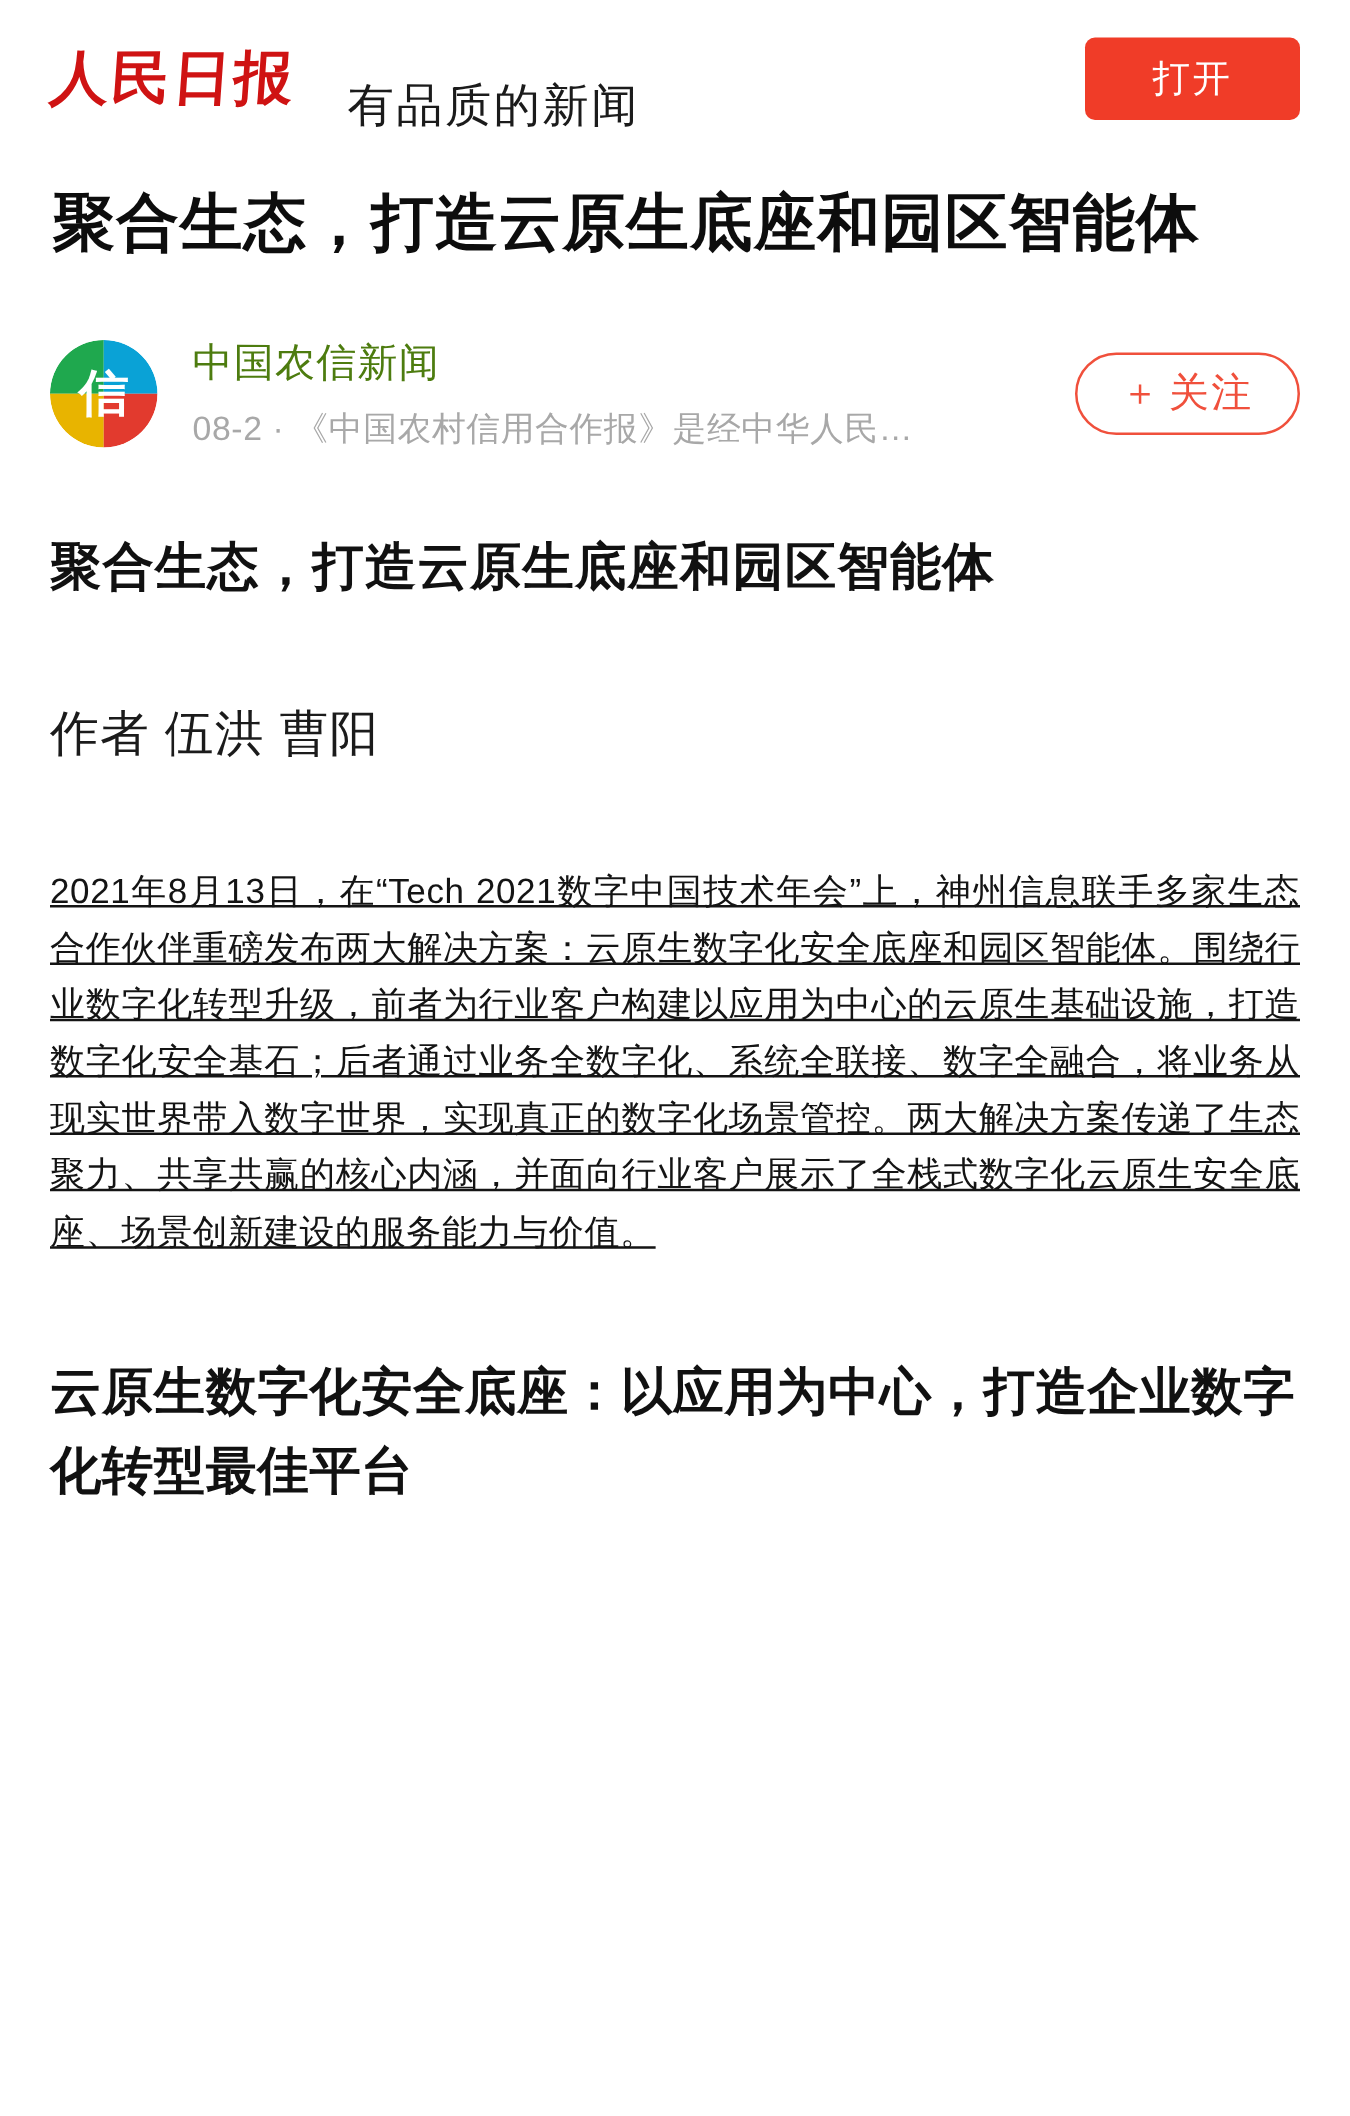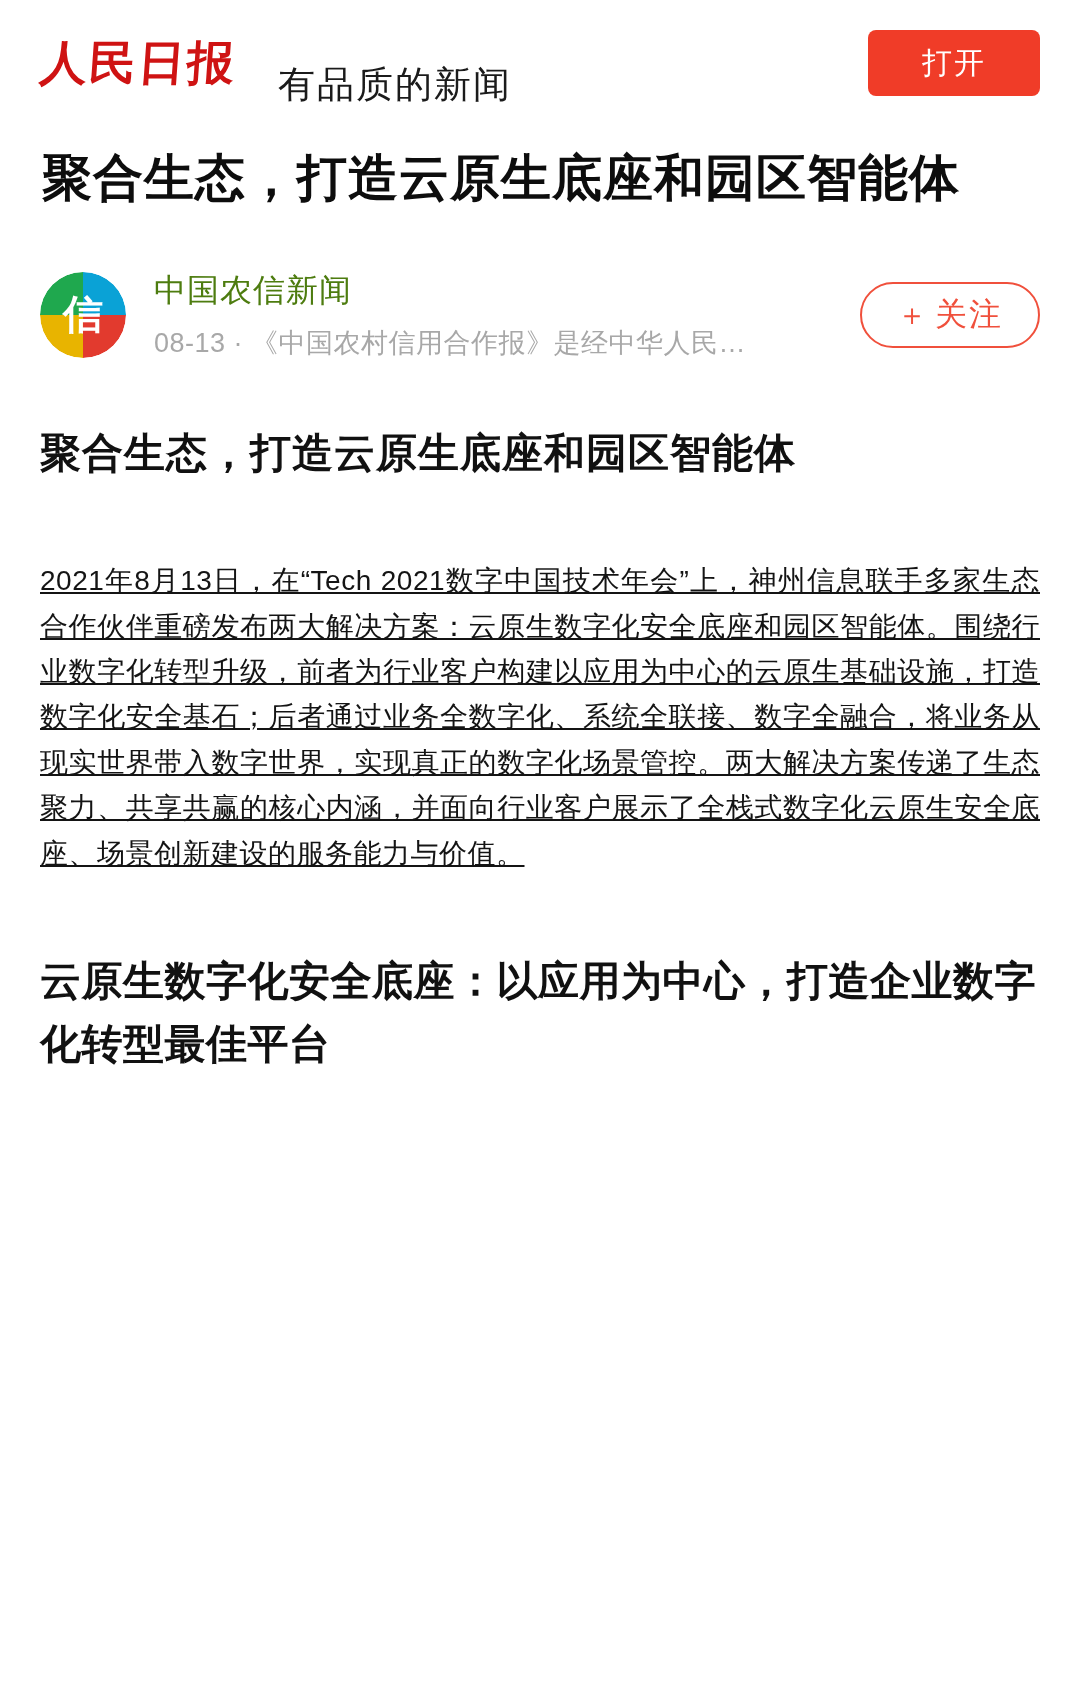--- a/index.html
+++ b/index.html
@@ -204,27 +204,28 @@
   <div class="source-row">
     <div class="avatar">
       <span class="q1"></span>
       <span class="q2"></span>
       <span class="q3"></span>
       <span class="q4"></span>
       <span class="mark">信</span>
     </div>
     <div class="source-text">
       <div class="source-name">中国农信新闻</div>
-      <div class="source-meta">08-13 · 《中国农村信用合作报》是经中华人民…</div>
+      <div class="source-meta">08-2 · 《中国农村信用合作报》是经中华人民…</div>
     </div>
     <div class="follow-btn">
       <span class="plus">＋</span>
       <span>关注</span>
     </div>
   </div>
 
   <div class="article">
     <div class="article-subtitle">聚合生态，打造云原生底座和园区智能体</div>
+    <div class="article-author">作者 伍洪 曹阳</div>
     <p class="article-para">2021年8月13日，在“Tech 2021数字中国技术年会”上，神州信息联手多家生态合作伙伴重磅发布两大解决方案：云原生数字化安全底座和园区智能体。围绕行业数字化转型升级，前者为行业客户构建以应用为中心的云原生基础设施，打造数字化安全基石；后者通过业务全数字化、系统全联接、数字全融合，将业务从现实世界带入数字世界，实现真正的数字化场景管控。两大解决方案传递了生态聚力、共享共赢的核心内涵，并面向行业客户展示了全栈式数字化云原生安全底座、场景创新建设的服务能力与价值。</p>
     <div class="article-heading">云原生数字化安全底座：以应用为中心，打造企业数字化转型最佳平台</div>
   </div>
 
 </div>
 
 </body></html>

